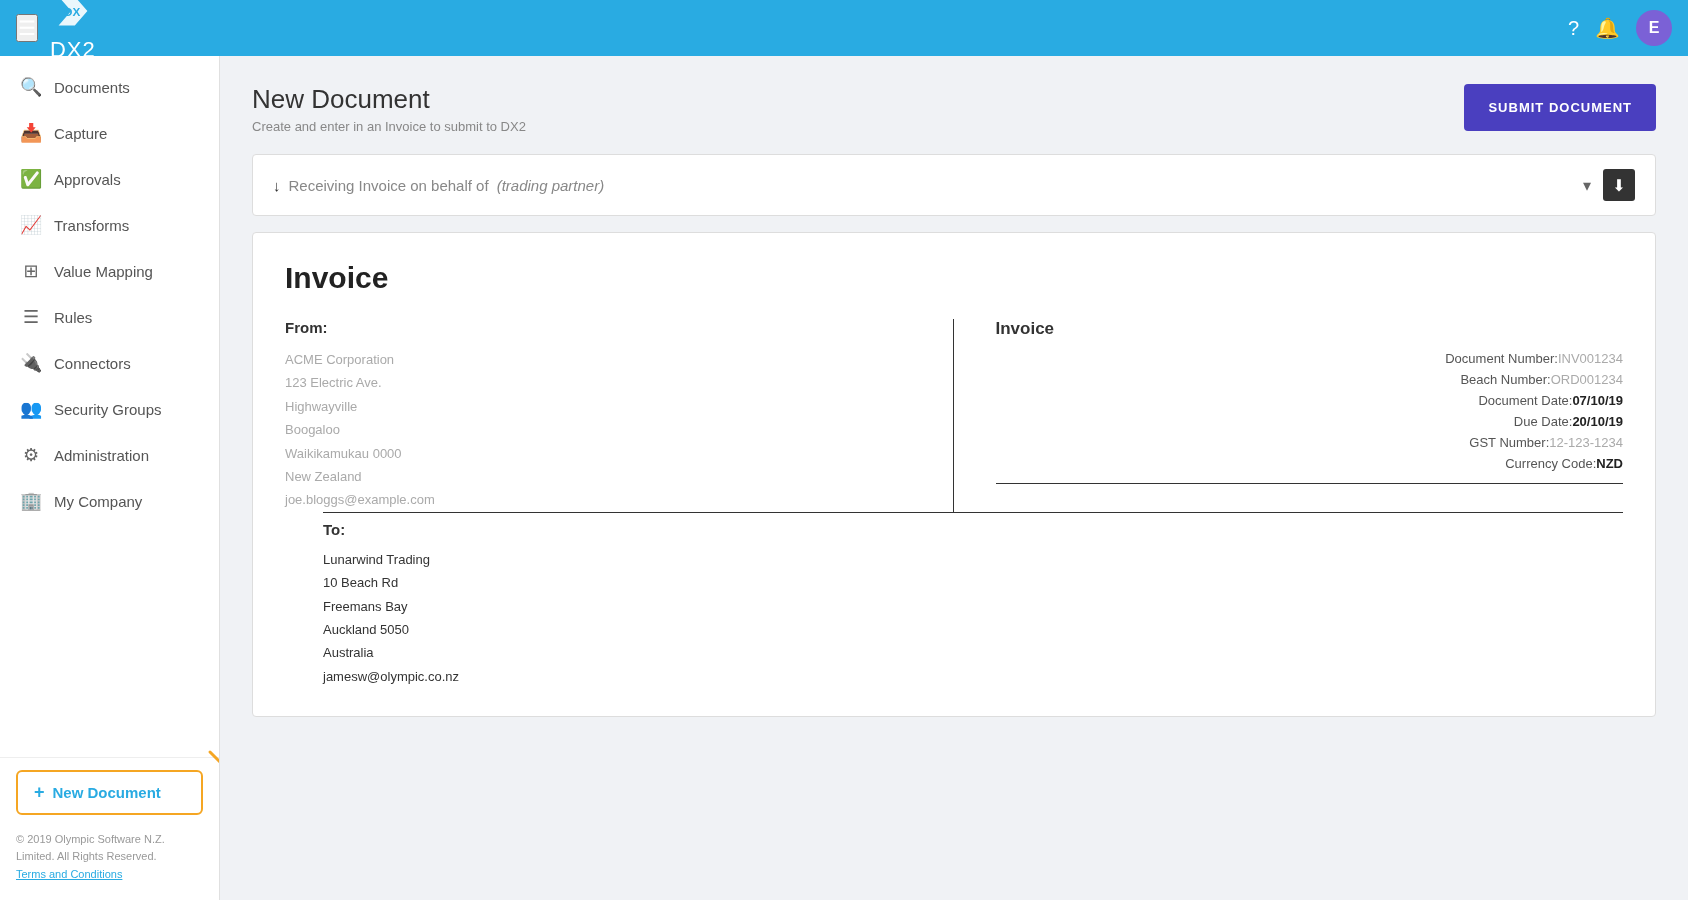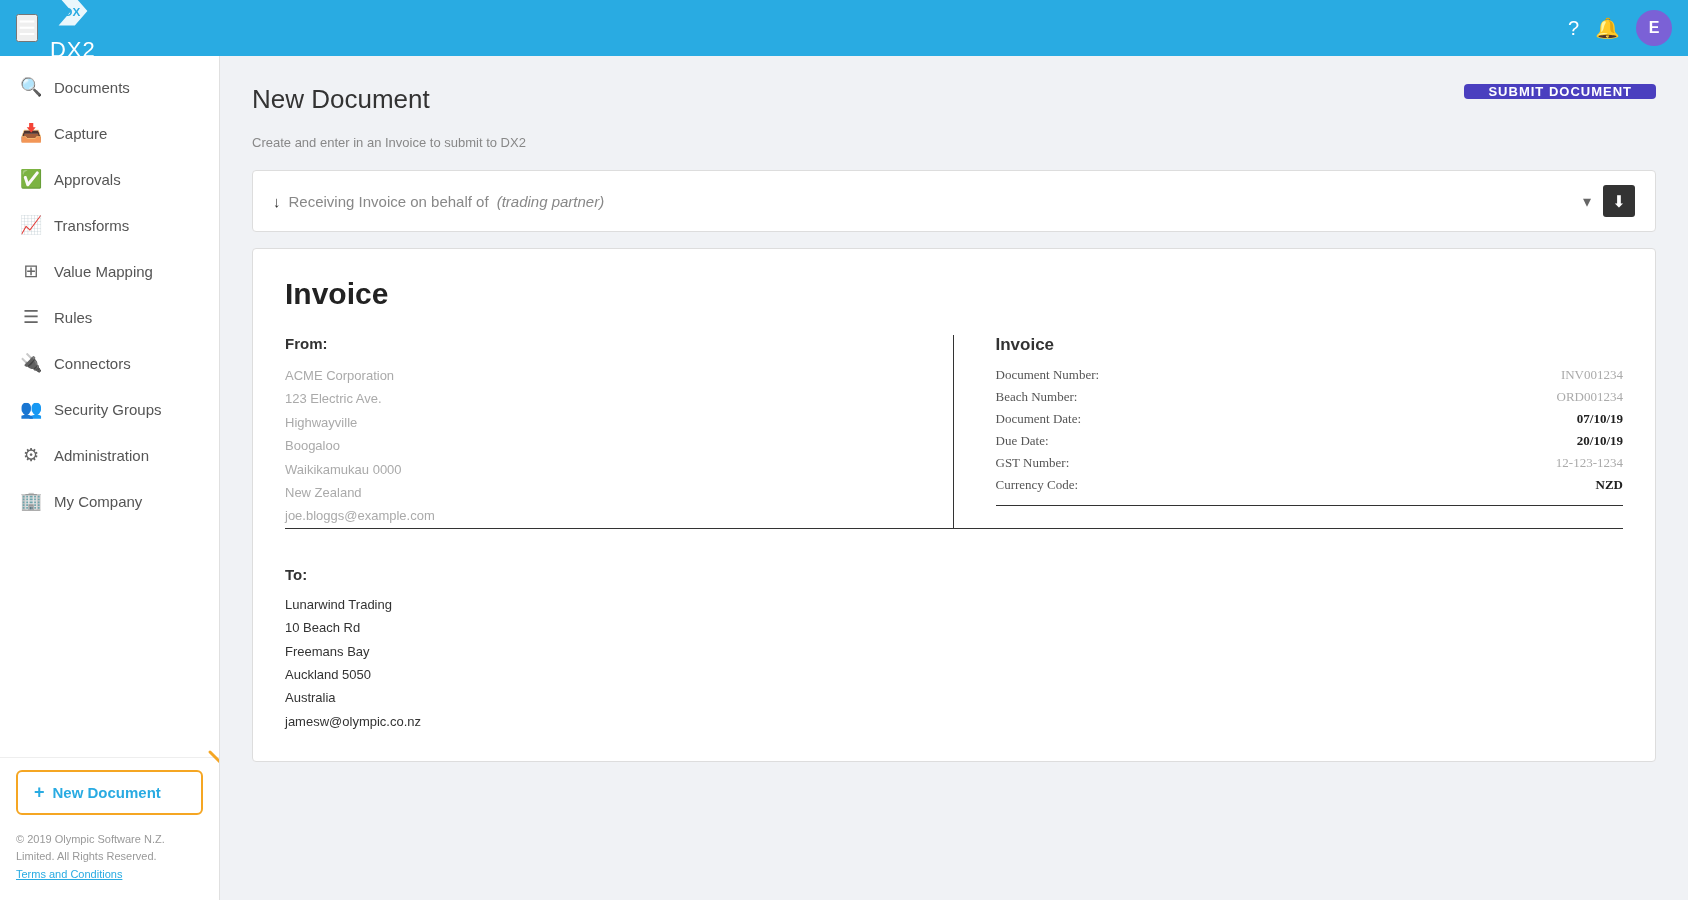--- a/index.html
+++ b/index.html
@@ -87,26 +87,26 @@
       overflow-y: auto;
       padding: 28px 32px;
     }
     .page-header {
       display: flex;
       justify-content: space-between;
       align-items: flex-start;
       margin-bottom: 20px;
     }
     .page-title { font-size: 26px; font-weight: 400; color: #333; }
-    .page-subtitle { font-size: 13px; color: #888; margin-top: 20px; }
+    .page-subtitle { font-size: 13px; color: #888; margin-top: 4px; }
     .submit-btn {
       background: #4a3fbf;
       color: white;
       border: none;
-      padding: 0 24px;
+      padding: 16px 24px;
       font-size: 13px;
       font-weight: 700;
       letter-spacing: 1px;
       border-radius: 4px;
       cursor: pointer;
       text-transform: uppercase;
     }
 
     
     .invoice-type-bar {
@@ -144,27 +144,27 @@
     .invoice-card-title { font-size: 30px; font-weight: 700; color: #222; margin-bottom: 24px; }
 
     .invoice-body { display: flex; gap: 2px; }
     .invoice-from { flex: 1; padding-right: 40px; border-right: 1px solid #333; }
     .invoice-details { flex: 1; padding-left: 40px; }
 
     .section-label { font-size: 15px; font-weight: 700; color: #333; margin-bottom: 12px; }
     .from-line { font-size: 13px; color: #aaa; line-height: 1.8; }
 
     .invoice-detail-title { font-size: 17px; font-weight: 700; color: #333; margin-bottom: 12px; }
-    .detail-row { display: flex; justify-content: space-between; align-items: center; margin-bottom: 6px; font-size: 13px; font-family: Liberation Serif, serif; }
+    .detail-row { display: flex; justify-content: flex-end; align-items: center; margin-bottom: 6px; font-size: 13px; }
     .detail-key { color: #555; }
     .detail-val { color: #aaa; }
     .detail-val.bold { color: #222; font-weight: 700; }
     .detail-divider { border: none; border-top: 1px solid #333; margin: 12px 0; }
 
-    .invoice-to { padding-top: 37px; border-top: 1px solid #333; }
+    .invoice-to { padding-top: 8px; border-top: 1px solid #333; margin-left: 38px; }
     .to-label { font-size: 15px; font-weight: 700; color: #333; margin-bottom: 10px; }
     .to-line { font-size: 13px; color: #333; line-height: 1.8; }
 
     
     .new-doc-wrapper {
       position: relative;
     }
   </style>
 </head>
 <body>

